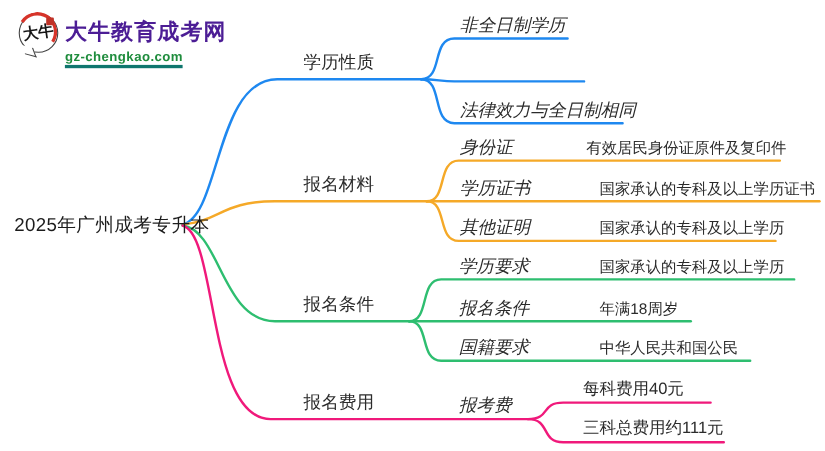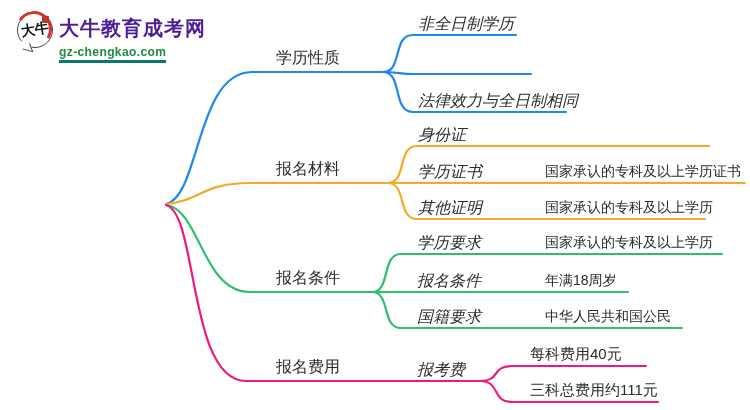--- a/index.html
+++ b/index.html
@@ -68,27 +68,29 @@
       <span class="badge-seal"></span>
       <span class="badge-tail"></span>
       <span class="badge-text">大牛</span>
     </div>
     <div class="logo-textcol">
       <div class="logo-name">大牛教育成考网</div>
       <div class="logo-url">gz-chengkao.com</div>
     </div>
   </div>
 
+  <div class="t root-title" style="left:13px;top:196px;">2025年广州成考专升本</div>
 
   <div class="t branch-label" style="left:276px;top:49px;">学历性质</div>
   <div class="t sub-label" style="left:418px;top:15px;">非全日制学历</div>
   <div class="t sub-label" style="left:418px;top:92px;">法律效力与全日制相同</div>
 
   <div class="t branch-label" style="left:276px;top:160px;">报名材料</div>
   <div class="t sub-label" style="left:418px;top:126px;">身份证</div>
+  <div class="t leaf-val" style="left:533px;top:127px;">有效居民身份证原件及复印件</div>
   <div class="t sub-label" style="left:418px;top:163px;">学历证书</div>
   <div class="t leaf-val" style="left:545px;top:164px;">国家承认的专科及以上学历证书</div>
   <div class="t sub-label" style="left:418px;top:199px;">其他证明</div>
   <div class="t leaf-val" style="left:545px;top:200px;">国家承认的专科及以上学历</div>
 
   <div class="t branch-label" style="left:276px;top:269px;">报名条件</div>
   <div class="t sub-label" style="left:417px;top:234px;">学历要求</div>
   <div class="t leaf-val" style="left:545px;top:235px;">国家承认的专科及以上学历</div>
   <div class="t sub-label" style="left:417px;top:272px;">报名条件</div>
   <div class="t leaf-val" style="left:545px;top:273px;">年满18周岁</div>

